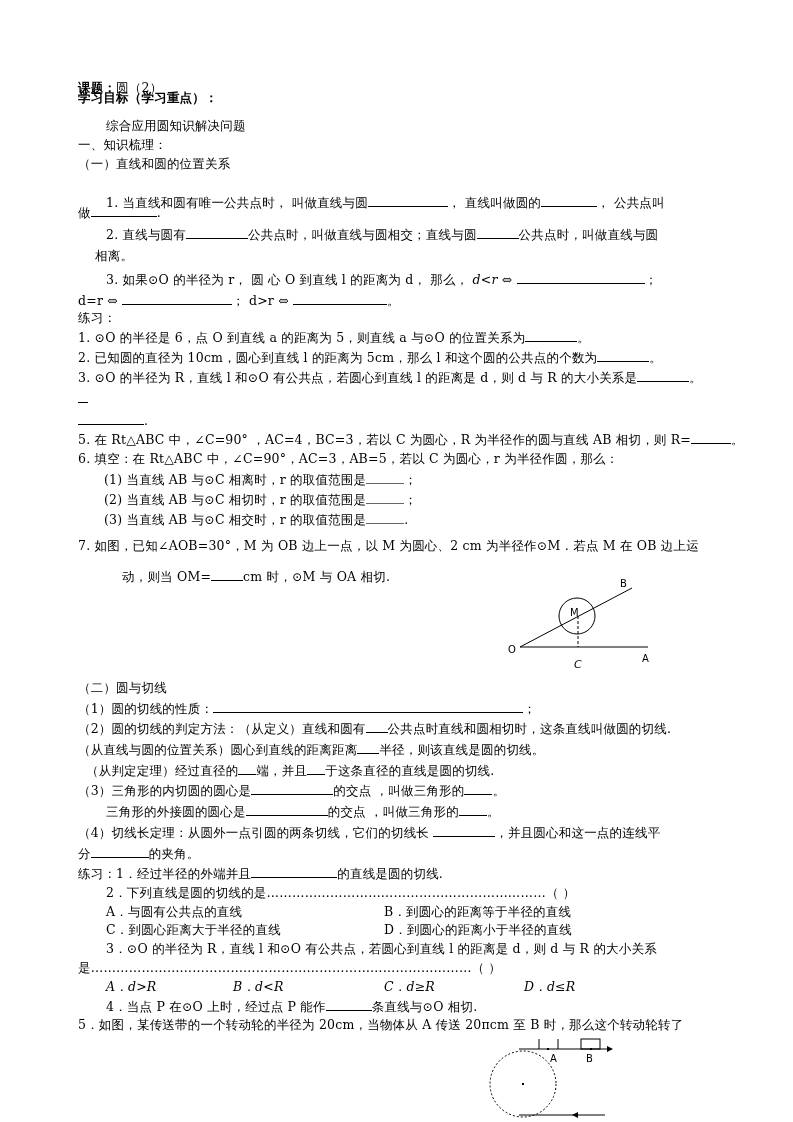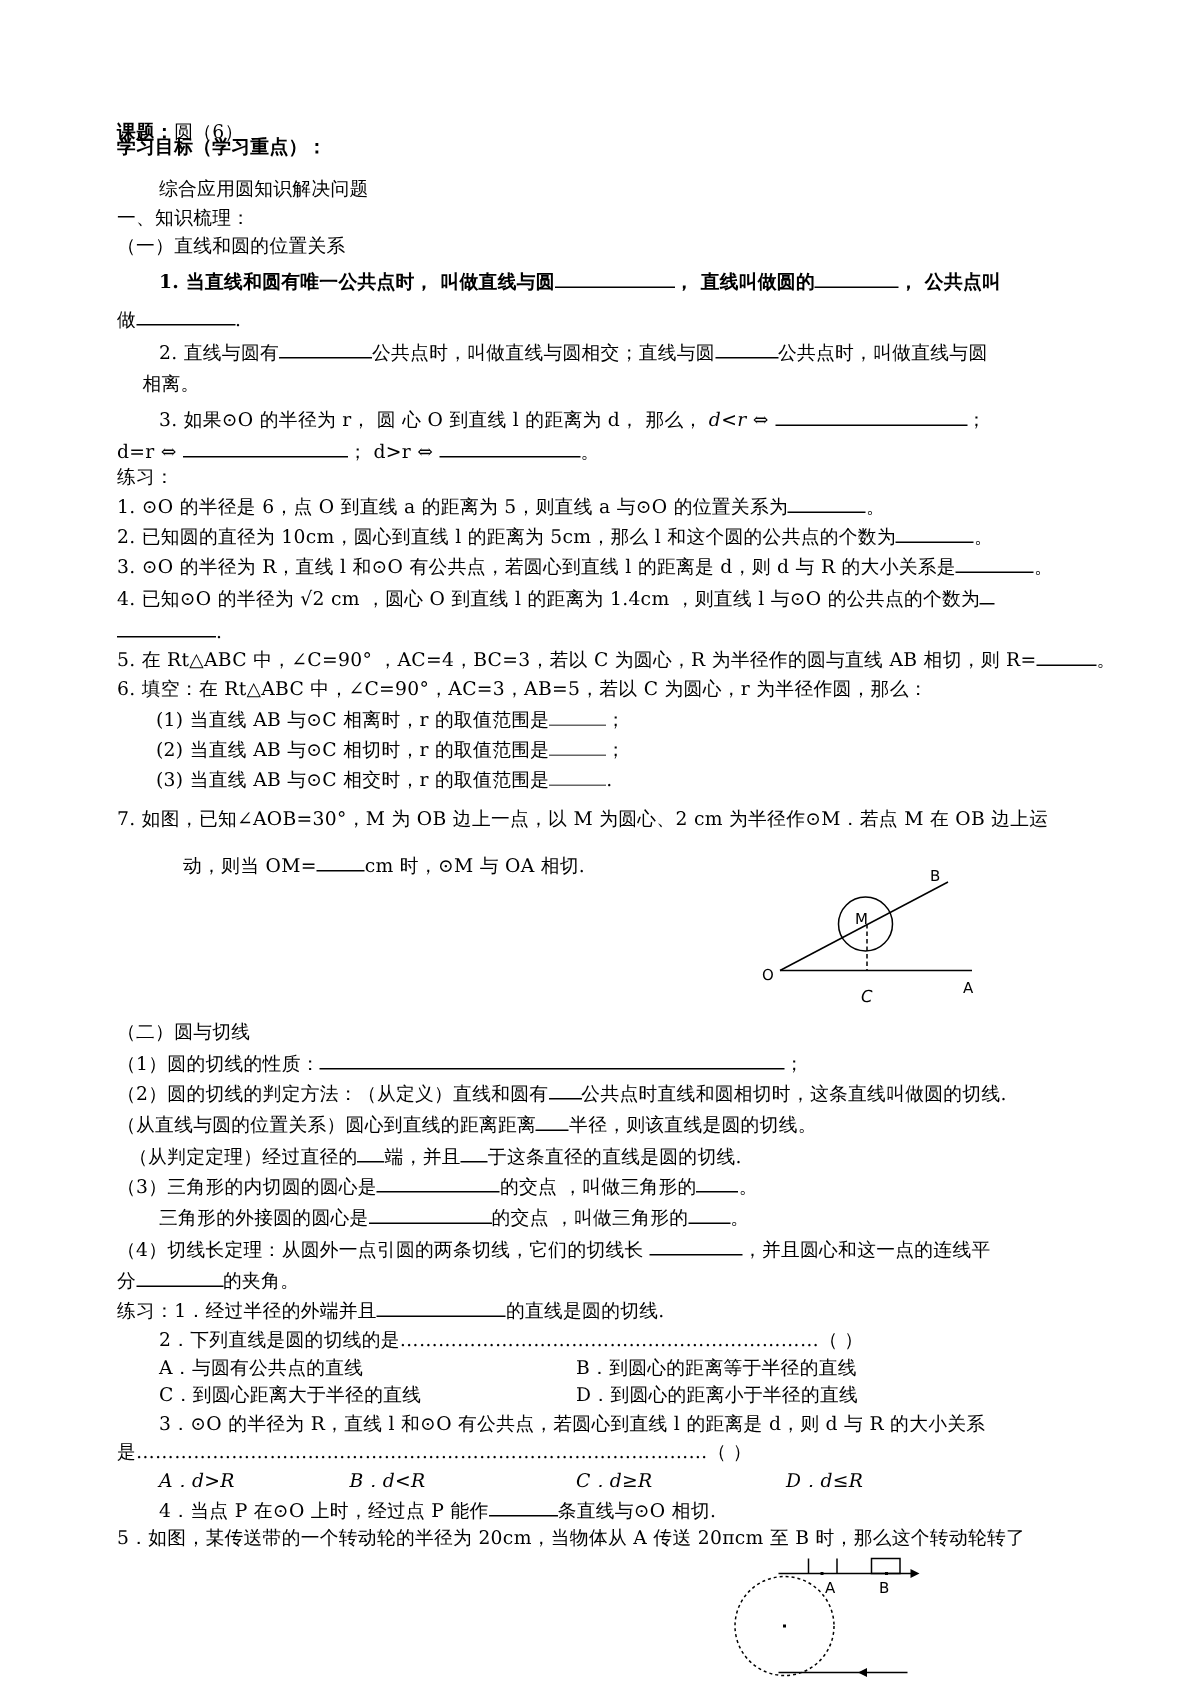--- a/index.html
+++ b/index.html
@@ -11,28 +11,28 @@
   .i { font-style: italic; }
   .u { display: inline-block; border-bottom: 1px solid #000; height: 12px; vertical-align: baseline; }
   svg text { font-family: "DejaVu Sans", "Liberation Sans", sans-serif; }
 </style>
 </head>
 <body>
 
 <div class="page">
 
   <div class="ln" style="top:80px;">
-    <span class="b">课题：</span><span>圆（6）</span>
+    <span class="b">课题：</span><span>圆（2）</span>
   </div>
   <div class="ln b" style="top:90px;">学习目标（学习重点）：</div>
   <div class="ln" style="top:118px; left:28px;">综合应用圆知识解决问题</div>
   <div class="ln" style="top:137px;">一、知识梳理：</div>
   <div class="ln" style="top:156px;">（一）直线和圆的位置关系</div>
 
-  <div class="ln" style="top:179px; left:28px;font-weight:bold;">
+  <div class="ln" style="top:194px; left:28px;">
     <span>1. 当直线和圆有唯一公共点时， 叫做直线与圆</span><span class="u" style="width:80px;"></span><span>， 直线叫做圆的</span><span class="u" style="width:56px;"></span><span>， 公共点叫</span>
   </div>
   <div class="ln" style="top:204px;">
     <span>做</span><span class="u" style="width:66px;"></span><span>.</span>
   </div>
   <div class="ln" style="top:226px; left:28px;">
     <span>2. 直线与圆有</span><span class="u" style="width:62px;"></span><span>公共点时，叫做直线与圆相交；直线与圆</span><span class="u" style="width:42px;"></span><span>公共点时，叫做直线与圆</span>
   </div>
   <div class="ln" style="top:248px;margin-left:17px;">相离。</div>
   <div class="ln" style="top:271px; left:28px;">
@@ -46,21 +46,21 @@
   <div class="ln" style="top:329px;">
     <span>1. ⊙O 的半径是 6，点 O 到直线 a 的距离为 5，则直线 a 与⊙O 的位置关系为</span><span class="u" style="width:52px;"></span><span>。</span>
   </div>
   <div class="ln" style="top:349px;">
     <span>2. 已知圆的直径为 10cm，圆心到直线 l 的距离为 5cm，那么 l 和这个圆的公共点的个数为</span><span class="u" style="width:52px;"></span><span>。</span>
   </div>
   <div class="ln" style="top:369px;">
     <span>3. ⊙O 的半径为 R，直线 l 和⊙O 有公共点，若圆心到直线 l 的距离是 d，则 d 与 R 的大小关系是</span><span class="u" style="width:52px;"></span><span>。</span>
   </div>
   <div class="ln" style="top:390px;">
-    <span>4. 已知⊙O 的半径为 √2 cm ，圆心 O 到直线 l 的距离为 1.4cm ，则直线 l 与⊙O 的公共点的个数为</span><span class="u" style="width:10px;"></span>
+    <span class="u" style="width:10px;"></span>
   </div>
   <div class="ln" style="top:412px;">
     <span class="u" style="width:66px;"></span><span>.</span>
   </div>
   <div class="ln" style="top:431px;">
     <span>5. 在 Rt△ABC 中，∠C=90° ，AC=4，BC=3，若以 C 为圆心，R 为半径作的圆与直线 AB 相切，则 R=</span><span class="u" style="width:40px;"></span><span>。</span>
   </div>
   <div class="ln" style="top:451px;">6.  填空：在 Rt△ABC 中，∠C=90°，AC=3，AB=5，若以 C 为圆心，r 为半径作圆，那么：</div>
   <div class="ln" style="top:471px; left:26px;">
     <span>(1) 当直线 AB 与⊙C 相离时，r 的取值范围是</span><span class="u" style="width:38px; border-bottom:1px solid #666;"></span><span>；</span>

